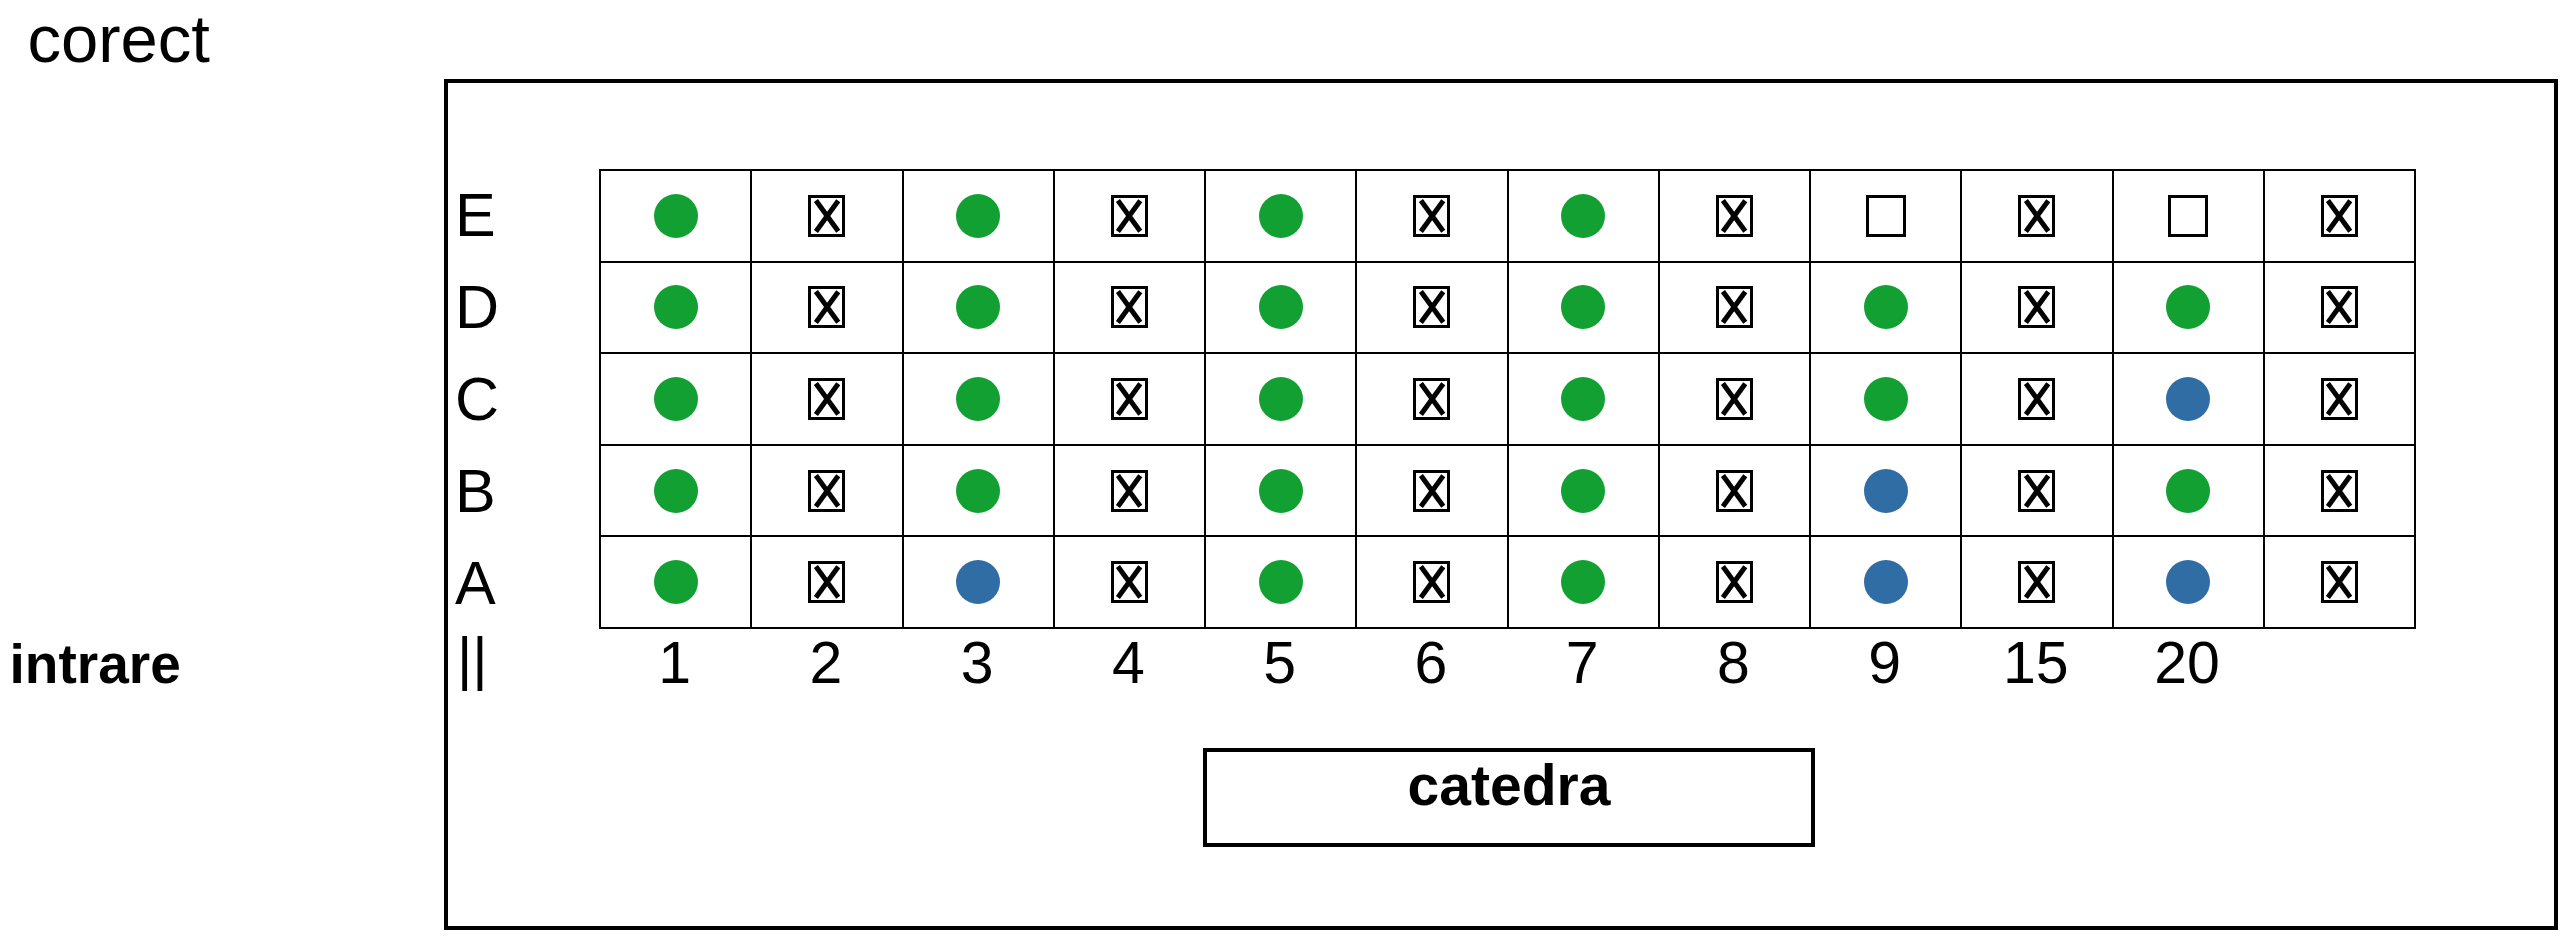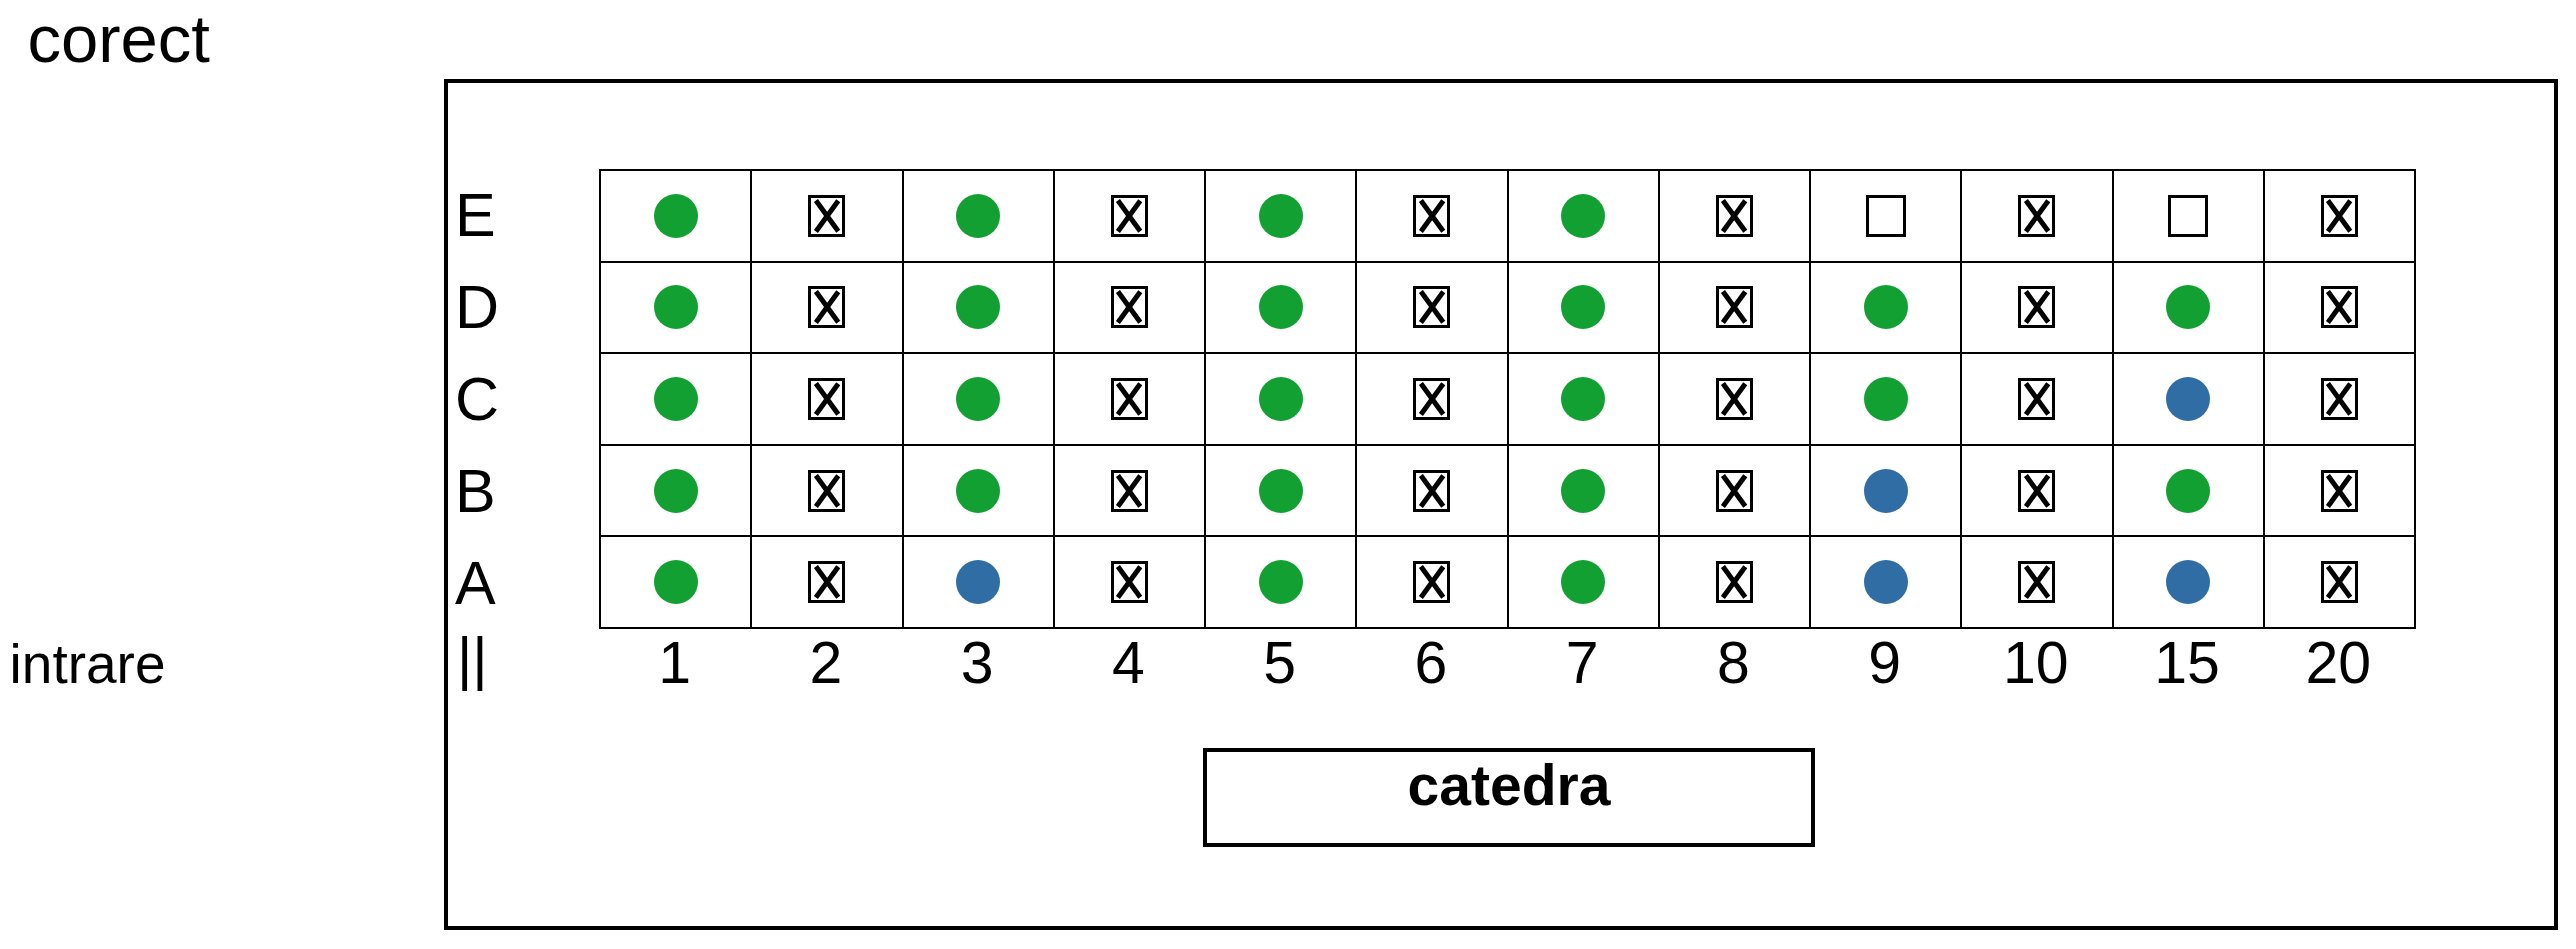--- a/index.html
+++ b/index.html
@@ -1,21 +1,21 @@
 <!DOCTYPE html>
 <html><head>
 <meta charset="utf-8">
 <style>
   html,body{margin:0;padding:0;background:#ffffff;}
   body{width:2576px;height:949px;overflow:hidden;
        font-family:"Liberation Sans","DejaVu Sans",sans-serif;color:#000;}
   .page{position:relative;width:2576px;height:949px;background:#fff;}
 
   .corect-label{position:absolute;left:13.4px;top:1.9px;font-size:67px;line-height:1.1;margin-left:14px;}
-  .intrare-label{position:absolute;left:9.6px;top:632px;font-size:55px;font-weight:normal;}
+  .intrare-label{position:absolute;left:9.6px;top:632px;font-size:55px;font-weight:bold;}
 
   .outer-rect{position:absolute;left:444px;top:79px;width:2106px;height:843px;
               border:4.8px solid #000;background:#fff;}
 
   #row-labels{position:absolute;left:455px;top:169px;width:134px;height:458px;
               display:flex;flex-direction:column;}
   .row-label{height:92px;line-height:92px;font-size:61px;}
 
   #seat-grid{position:absolute;left:599px;top:169px;width:1815px;height:458px;
              display:grid;grid-template-columns:repeat(12,1fr);grid-template-rows:repeat(5,1fr);
@@ -337,21 +337,20 @@
   <div id="col-numbers">
       <div class="col-number">1</div>
       <div class="col-number">2</div>
       <div class="col-number">3</div>
       <div class="col-number">4</div>
       <div class="col-number">5</div>
       <div class="col-number">6</div>
       <div class="col-number">7</div>
       <div class="col-number">8</div>
       <div class="col-number">9</div>
-      <div class="col-number">10</div>
       <div class="col-number">15</div>
       <div class="col-number">20</div>
     </div>
 
   <div class="entrance-marker">||</div>
 
   <div class="catedra-box">
     <span>catedra</span>
   </div>
 

